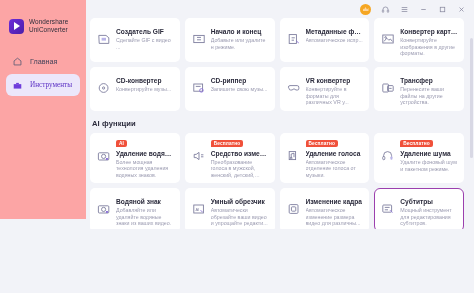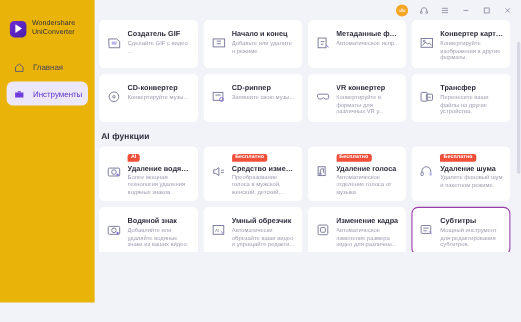--- a/index.html
+++ b/index.html
@@ -19,22 +19,22 @@
     position: relative;
     width: 474px;
     height: 293px;
     display: flex;
     background: #f2f3f8;
   }
 
   
   .sidebar {
     width: 86px;
-    height: 275px;
-    background: #eab308;
+    height: 219px;
+    background: #fca5a5;
     flex: 0 0 86px;
     box-sizing: border-box;
     padding: 14px 0 0 0;
     position: relative;
     z-index: 3;
   }
   .brand {
     display: flex;
     align-items: center;
     gap: 5px;
@@ -81,20 +81,21 @@
     height: 22px;
     padding: 0 6px;
     border-radius: 6px;
     cursor: pointer;
     color: #43435a;
     font-size: 7.2px;
   }
   .nav-item.active {
     background: #ece7fb;
     color: #5a2fc4;
+    font-family: Liberation Serif, serif;
   }
   .nav-ico {
     width: 11px;
     height: 11px;
     flex: 0 0 11px;
     display: block;
   }
   .nav-label { white-space: nowrap; }
 
   

